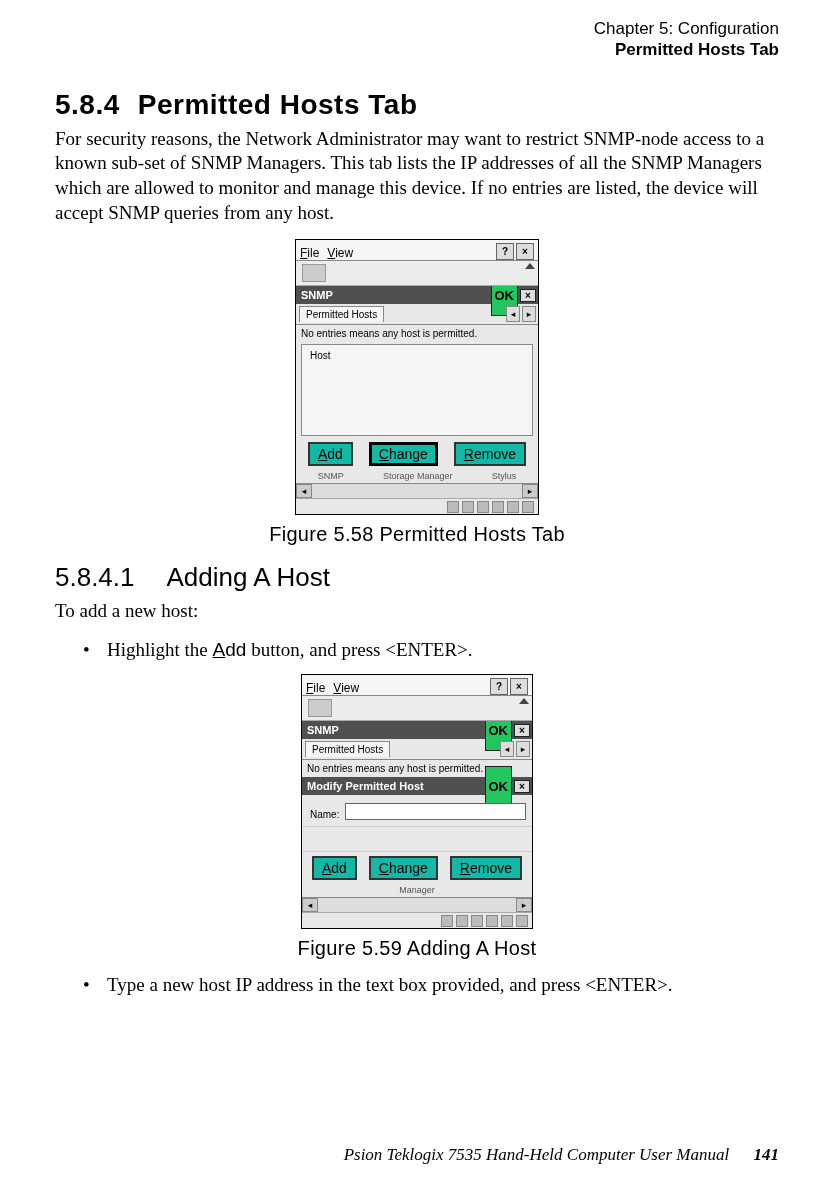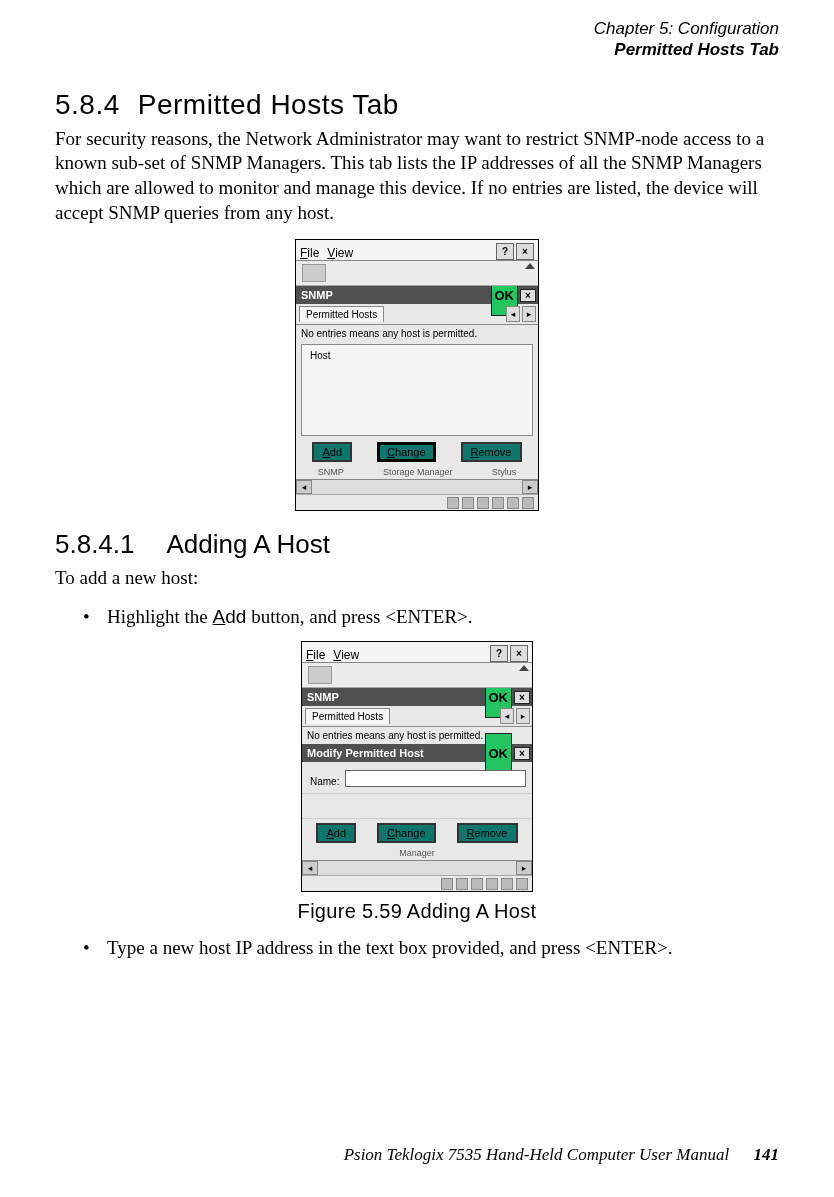--- a/index.html
+++ b/index.html
@@ -14,37 +14,36 @@
     box-sizing: border-box;
   }
   .page {
     padding: 18px 55px 0 55px;
     position: relative;
     height: 100%;
     box-sizing: border-box;
   }
   .header {
     text-align: right;
-    font-style: italic;
     font-family: Arial, Helvetica, sans-serif;
     line-height: 1.25;
     margin-bottom: 28px;
   }
   .header-line1 {
     font-size: 17px;
     font-weight: normal;
   }
   .header-line2 {
     font-size: 17px;
     font-weight: bold;
   }
   h2.section-head {
     font-family: "Arial Narrow", Arial, sans-serif;
     font-stretch: condensed;
-    font-weight: normal;
+    font-weight: bold;
     font-size: 28px;
     margin: 0 0 6px 0;
     letter-spacing: 0.5px;
   }
   h2.section-head .num {
     margin-right: 18px;
   }
   p.body {
     font-size: 19px;
     line-height: 1.3;
@@ -205,21 +204,21 @@
   }
   .group-lbl {
     font-size:10px; margin:-7px 0 0 5px; background:#f5f5f5;
     display:inline-block; padding:0 3px;text-align:center;
   }
   .group.host-a { height:90px; }
   .btnrow {
     display:flex; justify-content:space-around; padding:4px 4px 5px 4px;
   }
   .wbtn {
-    border:2px solid #333; background:#0f766e; font-size:11px;
+    border:2px solid #333; background:#14b8a6; font-size:14px;
     padding:2px 8px;
   }
   .wbtn.focus { border:3px solid #000; padding:1px 7px; }
   .wbtn .ul { text-decoration:underline; }
   .under-icons {
     display:flex; justify-content:space-around; font-family:Arial;
     font-size:9px; color:#555; padding:0 2px 2px;
   }
   .hscroll {
     height:14px; border-top:1px solid #888; background:#ddd;
@@ -310,20 +309,21 @@
       </div>
       <div class="statusbar">
         <span class="status-icon"></span>
         <span class="status-icon"></span>
         <span class="status-icon"></span>
         <span class="status-icon"></span>
         <span class="status-icon"></span>
         <span class="status-icon"></span>
       </div>
     </div>
+    <div class="fig-caption">Figure 5.58 Permitted Hosts Tab</div>
   </div>
 
   <h3 class="subhead">
     <span class="num">5.8.4.1</span><span>Adding A Host</span>
   </h3>
 
   <p class="body">To add a new host:</p>
 
   <div class="bullet-row">
     <span class="bullet-dot">•</span>

